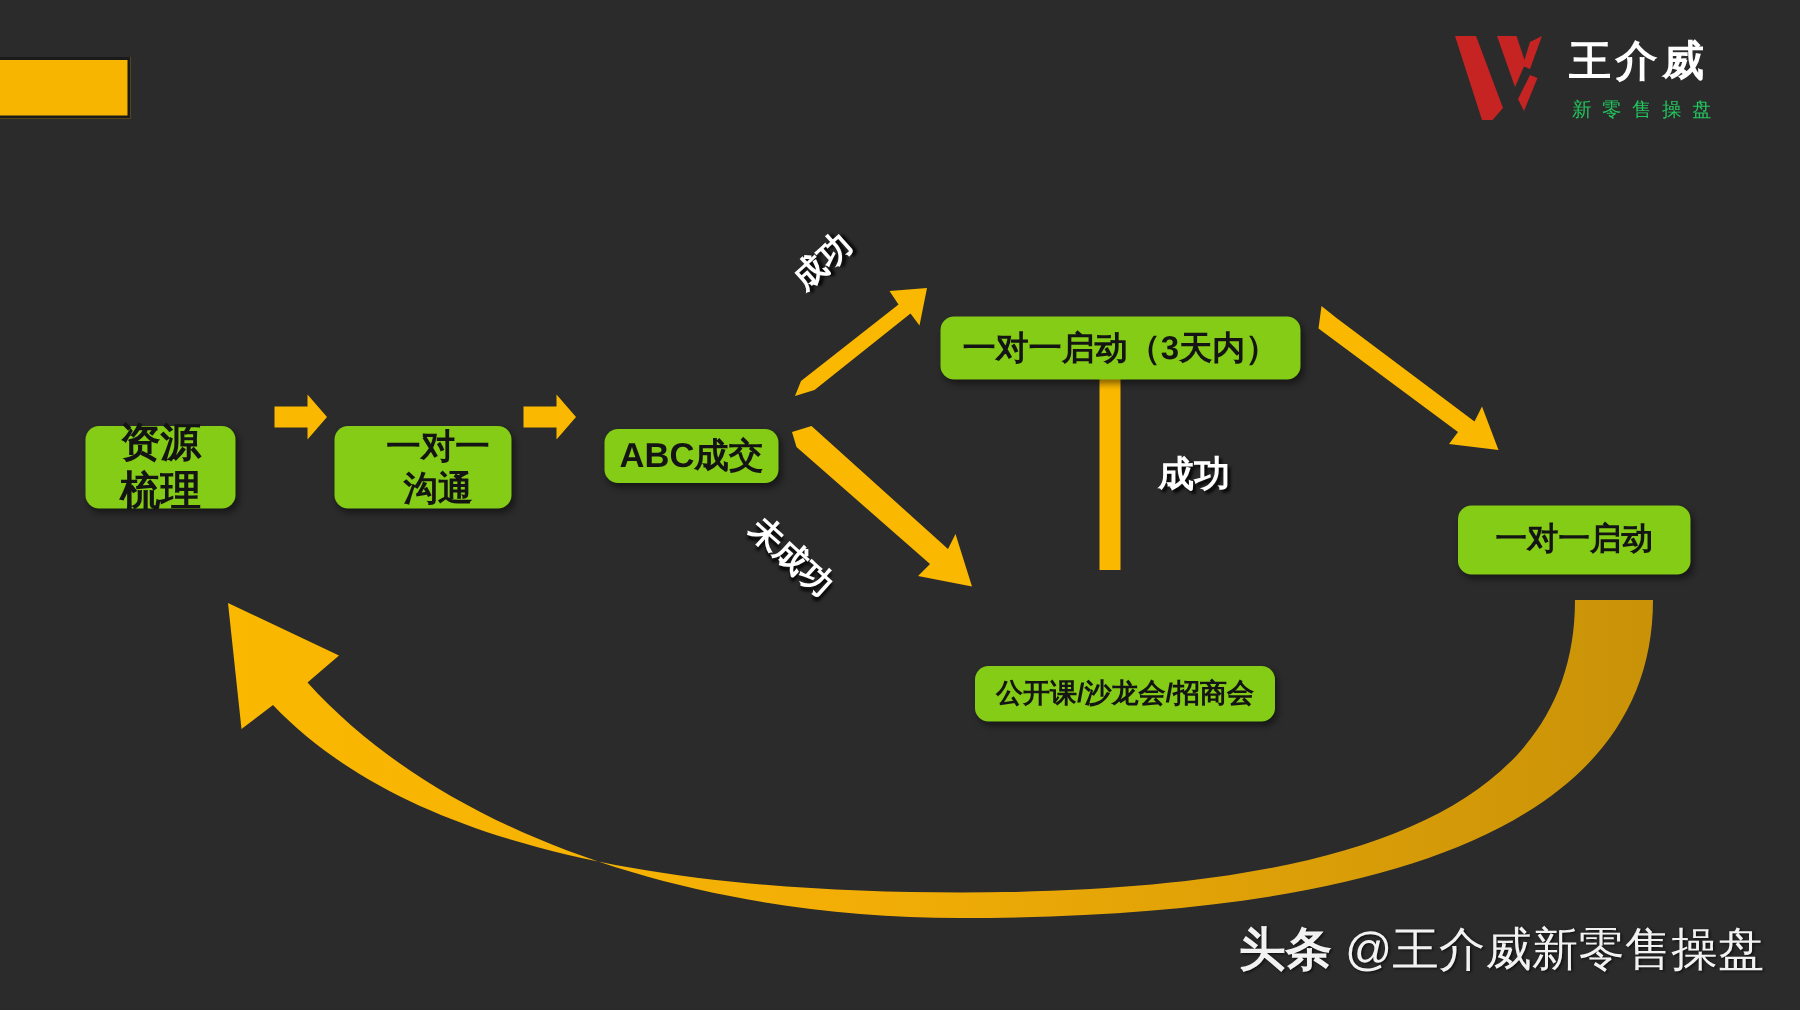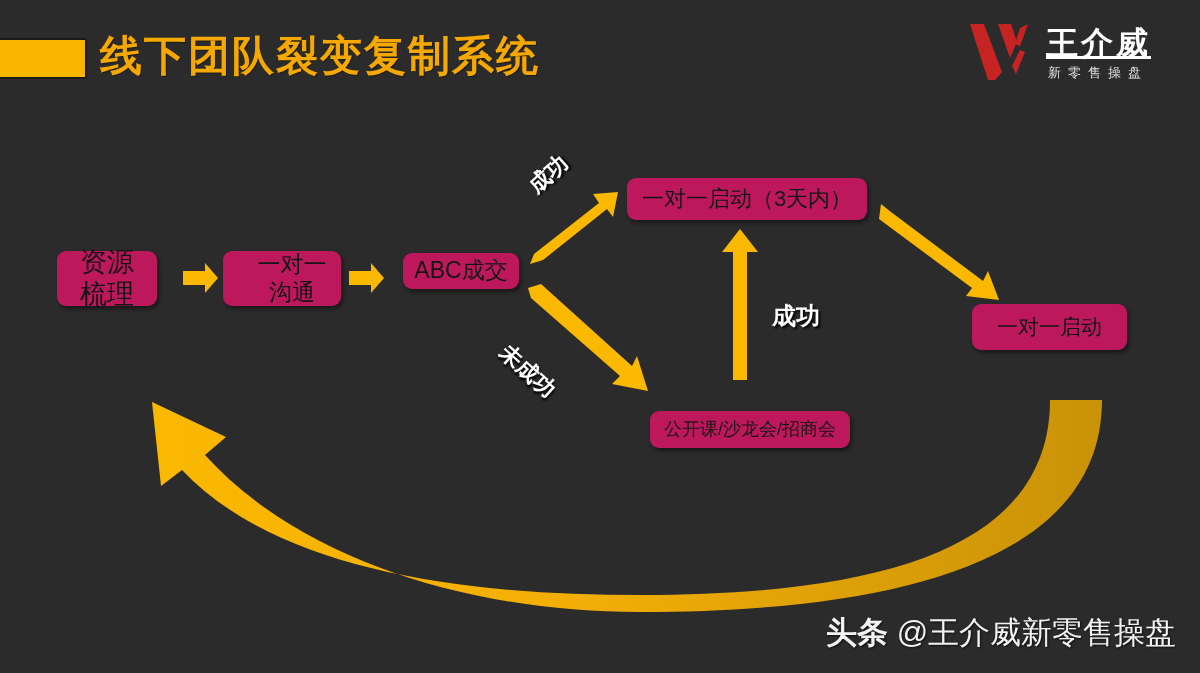--- a/index.html
+++ b/index.html
@@ -21,34 +21,35 @@
     font-size:42px; font-weight:bold; color:#F5A800;
     letter-spacing:2px; white-space:nowrap;
     text-shadow:1px 1px 0 #1c1c1c;
   }
 
   
   #logo { position:absolute; right:22px; top:16px; width:210px; height:74px; }
   #logo-mark { position:absolute; left:0; top:6px; width:72px; height:58px; }
   #logo-brand {
     position:absolute; left:78px; top:6px;
-    font-size:32px; font-weight:bold; color:#ffffff;
-    letter-spacing:3px; white-space:nowrap;text-decoration:underline;
+    font-size:28px; font-weight:bold; color:#ffffff;
+    letter-spacing:3px; white-space:nowrap;
   }
   #logo-tagline {
     position:absolute; left:80px; top:48px;
-    font-size:13px; color:#e5e5e5; letter-spacing:7px; white-space:nowrap;font-family:Liberation Serif, serif;
+    font-size:13px; color:#22c55e; letter-spacing:7px; white-space:nowrap;font-family:Liberation Serif, serif;
   }
 
   
   .node {
-    position:absolute; background:#be185d; color:#141414;
+    position:absolute; background:#84cc16; color:#141414;
     border-radius:9px; display:flex; align-items:center; justify-content:center;
-    text-align:center; font-weight:normal; line-height:1.18;
+    text-align:center; font-weight:bold; line-height:1.18;
     box-shadow:2px 3px 4px rgba(0,0,0,0.45);
+    margin-top:33px;
   }
   #node-resource   { left:57px;  top:251px; width:100px; height:55px; font-size:27px; }
   #node-oneone     { left:223px; top:251px; width:118px; height:55px; font-size:23px;padding-left:20px; }
   #node-abc        { left:403px; top:253px; width:116px; height:36px; font-size:23px; }
   #node-launch11   { left:627px; top:178px; width:240px; height:42px; font-size:22px; }
   #node-public     { left:650px; top:411px; width:200px; height:37px; font-size:18px; }
   #node-group      { left:972px; top:304px; width:155px; height:46px; font-size:21px; }
 
   
   .edge-label {
@@ -69,21 +70,20 @@
     text-shadow:1px 1px 2px rgba(0,0,0,0.7);
   }
   #watermark .wm-strong { font-weight:bold;margin-top:28px; }
   #watermark .wm-rest { font-weight:normal; }
 </style>
 </head>
 <body>
 
 <div id="header">
   <div id="title-accent"></div>
-  <div id="page-title">线下团队裂变复制系统</div>
 </div>
 
 <div id="logo">
   <div id="logo-mark">
     <svg width="72" height="58" viewBox="0 0 72 58">
       <polygon points="2,2 16,2 34,50 27,58 20,58" fill="#C62323"></polygon>
       <polygon points="30,2 43,2 49,20 42,36" fill="#C62323"></polygon>
       <polygon points="44,44 52,28 57,30 48,52" fill="#C62323"></polygon>
       <polygon points="52,6 60,2 52,24 47,22" fill="#C62323"></polygon>
     </svg>

